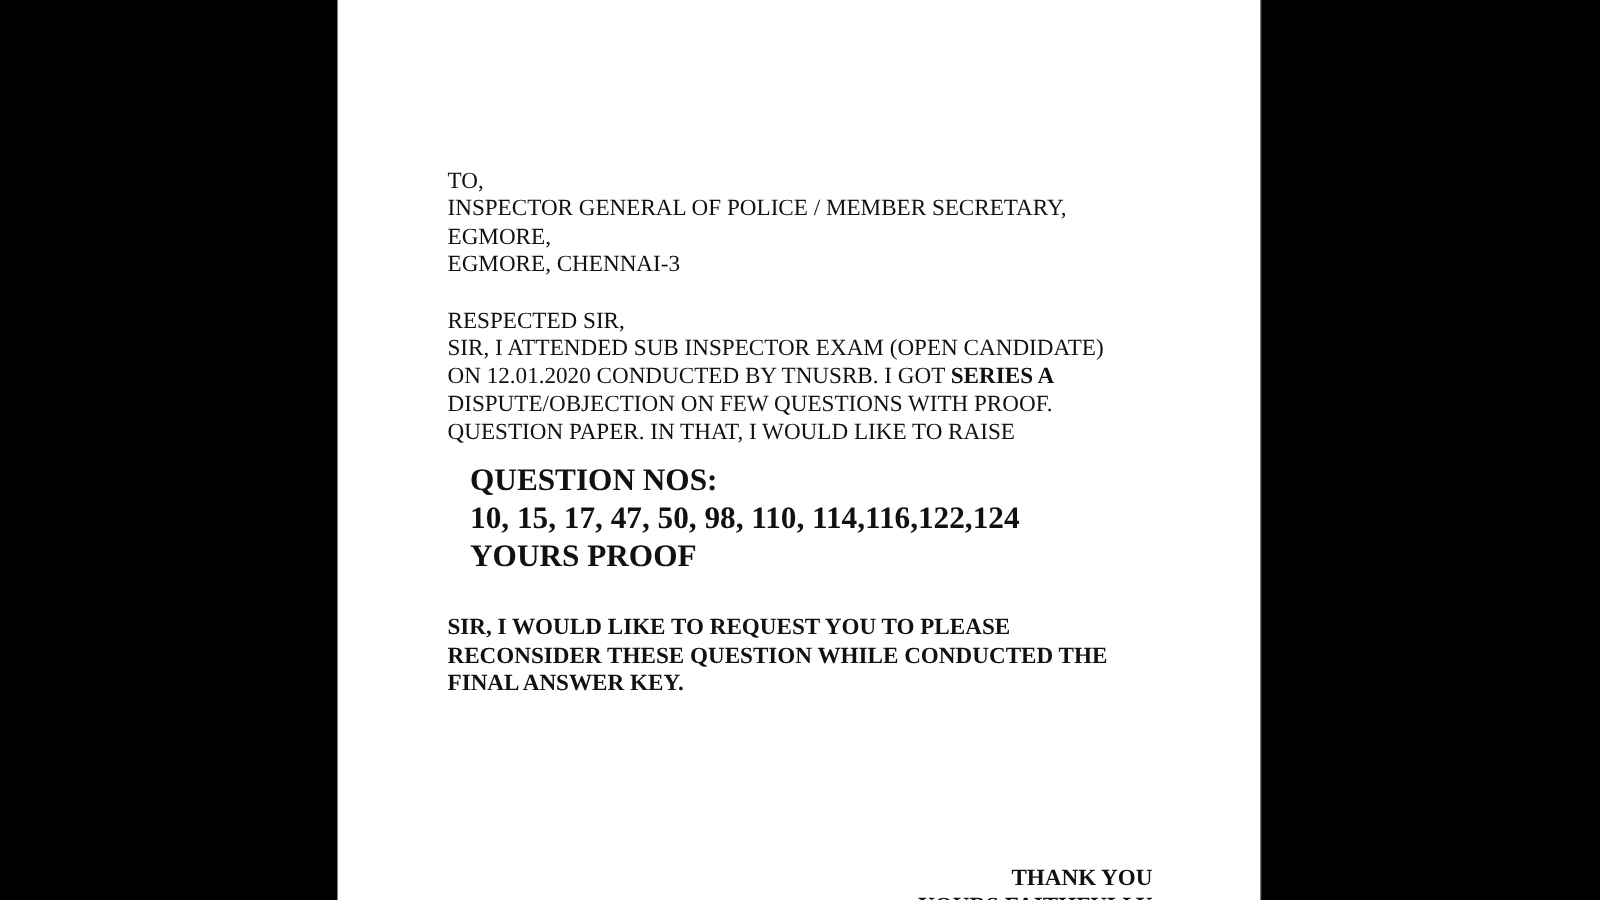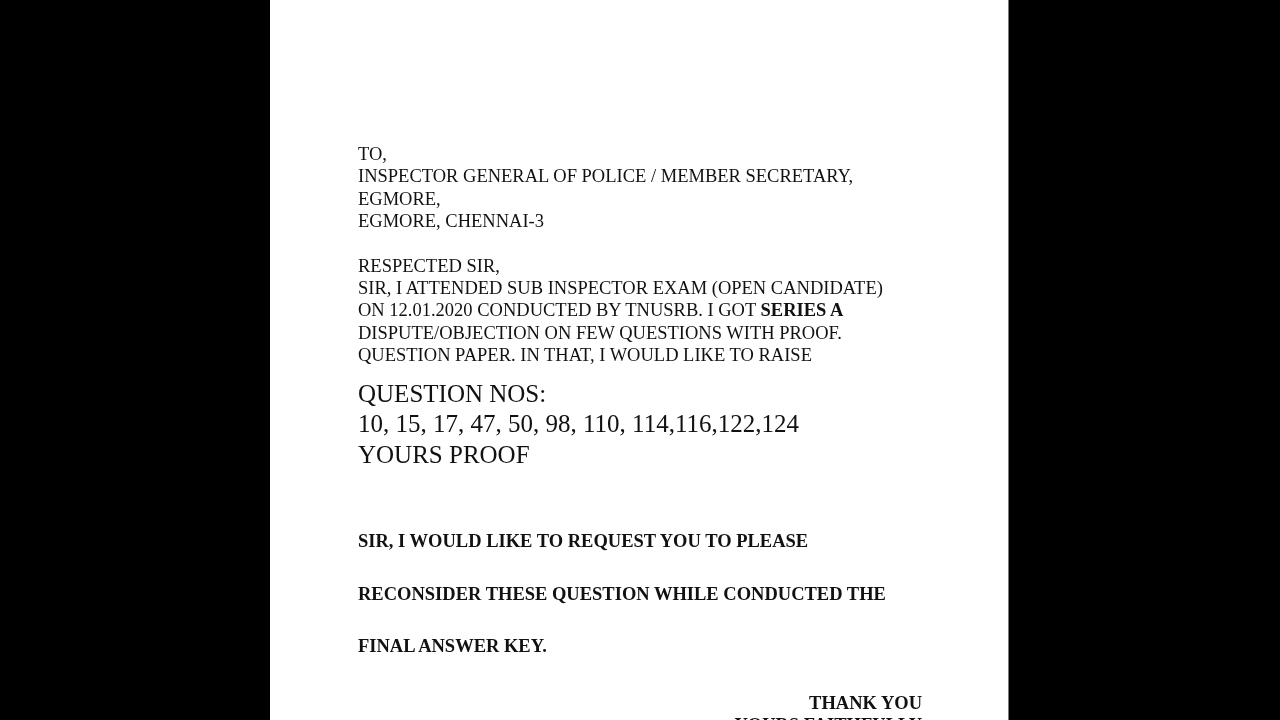--- a/index.html
+++ b/index.html
@@ -10,28 +10,28 @@
   .page {
     position: absolute; left: 270px; top: 0;
     width: 738px; height: 720px;
     background: #ffffff; overflow: hidden;
   }
   .edge {
     position: absolute; left: 1008px; top: 0; width: 1px; height: 720px;
     background: #7a7a7a;
   }
   .letter {
-    position: absolute; left: 88px; top: 143px; width: 600px;
+    position: absolute; left: 88px; top: 134px; width: 600px;
     font-family: "Liberation Serif", serif; color: #111111;
   }
   .line { font-size: 18.5px; line-height: 22.4px; white-space: nowrap; }
   .gap { height: 22px; }
   b { font-weight: bold; }
-  .big { font-family: "Liberation Serif", serif; font-weight: normal; font-size: 25px; line-height: 30.5px; white-space: nowrap; }
-  .req { font-weight: bold; font-size: 18.5px; line-height: 22.4px; white-space: nowrap; margin-top: 30px; }
+  .big { font-family: "Liberation Serif", serif; font-weight: bold; font-size: 25px; line-height: 30.5px; white-space: nowrap; margin-left: 18px; }
+  .req { font-weight: bold; font-size: 18.5px; line-height: 22.4px; white-space: nowrap; }
   .closing {
     position: absolute; top: 692px; right: 86px;
     font-family: "Liberation Serif", serif; font-weight: bold;
     font-size: 18.5px; line-height: 22.4px; color: #111111; text-align: right;
     white-space: nowrap;
   }
 </style>
 </head>
 <body>
 

